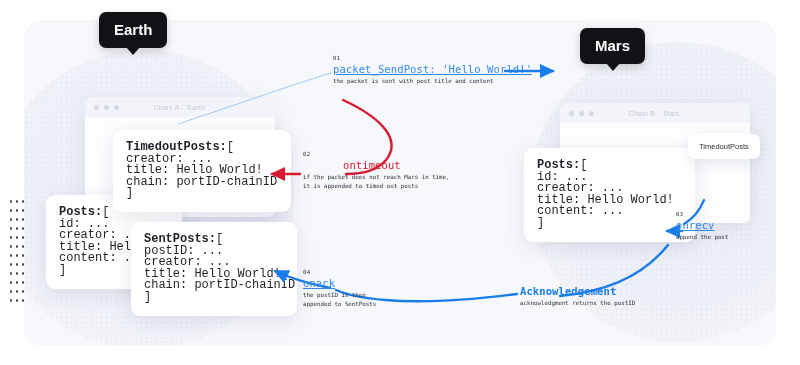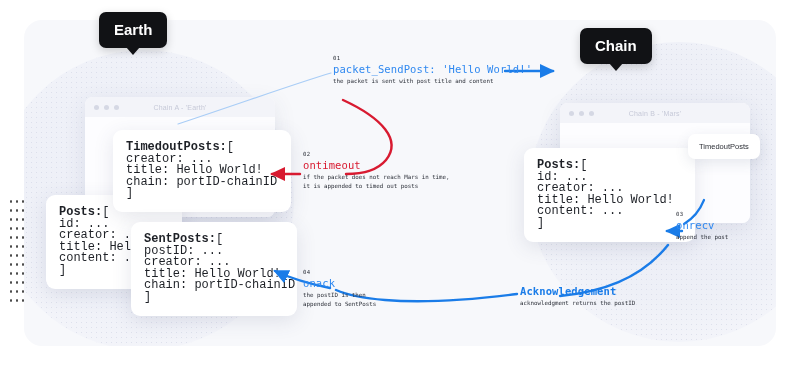--- a/index.html
+++ b/index.html
@@ -68,22 +68,22 @@
 
   
   #arrows{position:absolute;left:0;top:0;width:800px;height:365px;z-index:30;
           pointer-events:none;}
 
   
   .anno{position:absolute;z-index:35;font-family:"DejaVu Sans Mono",monospace;}
   .anno .num{font-size:5.6px;color:#2b2f38;letter-spacing:.4px;line-height:8px;}
   .anno .ttl{font-size:10.5px;line-height:15px;letter-spacing:.1px;}
   .anno .desc{font-size:5.8px;line-height:9.2px;color:#2b2f38;}
-  .blue{color:#2f88f0;}
-  .red{color:#d81a30;}
+  .blue{color:#2f88f0;text-decoration:underline;}
+  .red{color:#d81a30;margin-left:40px;}
   .bigblue{color:#1a7ce8;font-size:10.5px;font-weight:bold;}
 
   #anno-01{left:333px;top:54px;}
   #anno-02{left:303px;top:150px;}
   #anno-03{left:676px;top:210px;}
   #anno-04{left:303px;top:268px;}
   #anno-ack{left:520px;top:284px;}
 </style>
 </head>
 <body>
@@ -95,21 +95,21 @@
       <div class="dotmask"></div>
     </div>
     <div class="halo halo-mars">
       <div class="dotmask"></div>
     </div>
   </div>
 
   <div class="dotstrip"></div>
 
   <div class="plabel" id="label-earth">Earth</div>
-  <div class="plabel" id="label-mars">Chain</div>
+  <div class="plabel" id="label-mars">Mars</div>
 
   <div class="win" id="win-earth">
     <div class="win-bar">
       <span class="dot"></span>
       <span class="dot"></span>
       <span class="dot"></span>
       <span class="win-title">Chain A - 'Earth'</span>
     </div>
     <div class="win-body"></div>
   </div>

